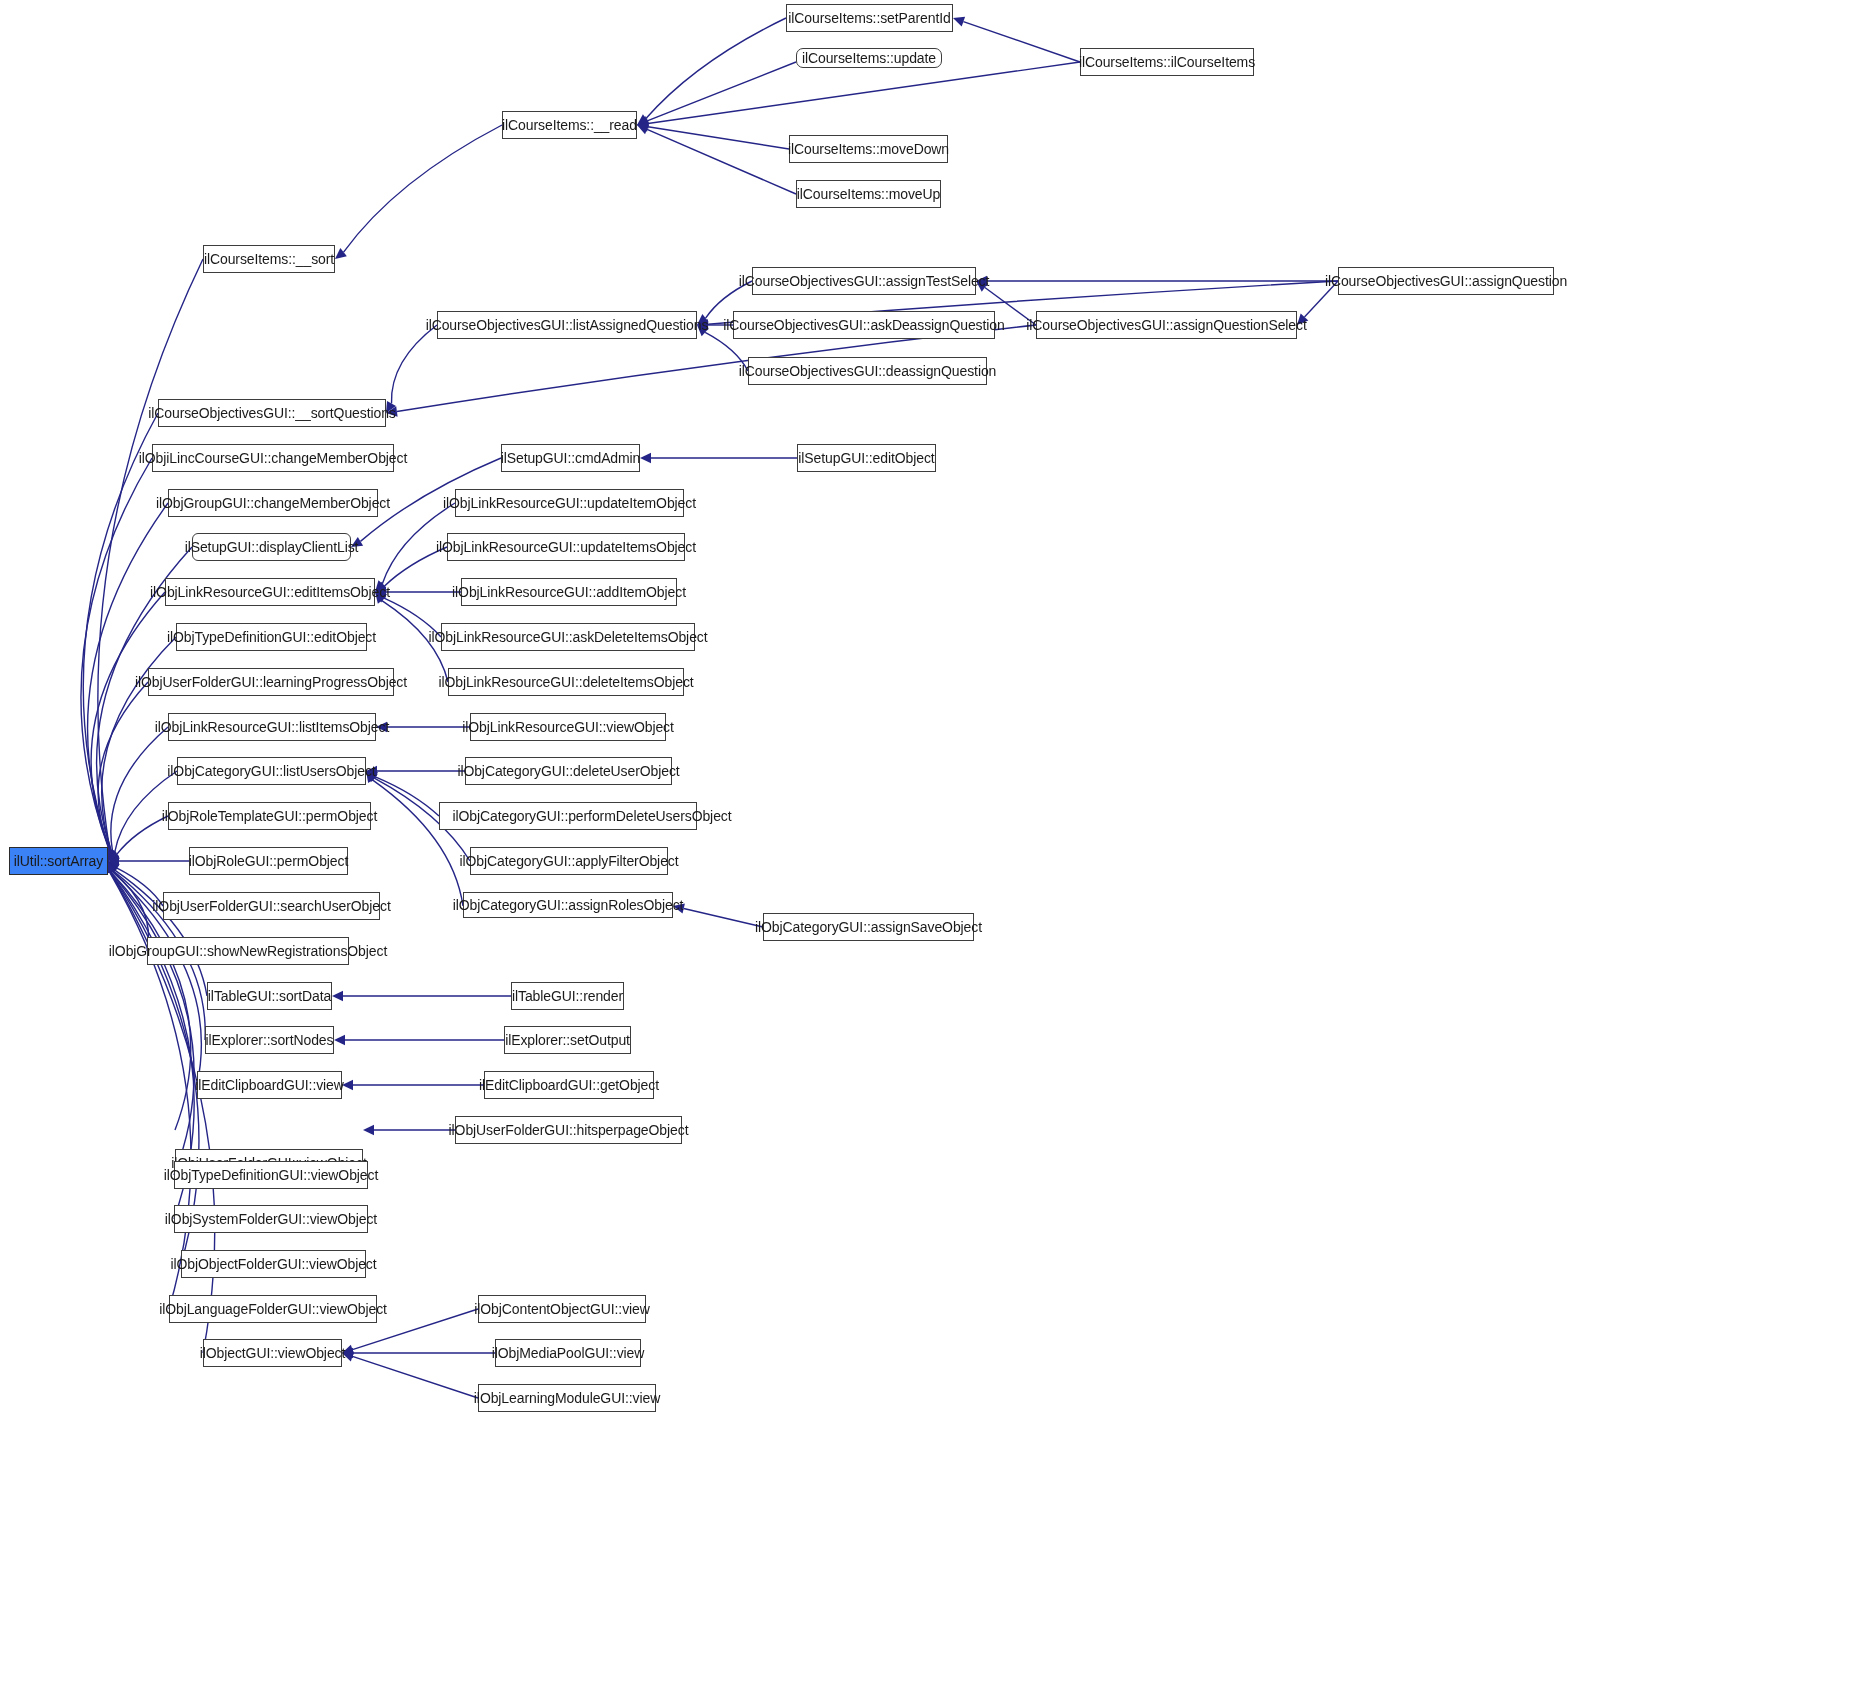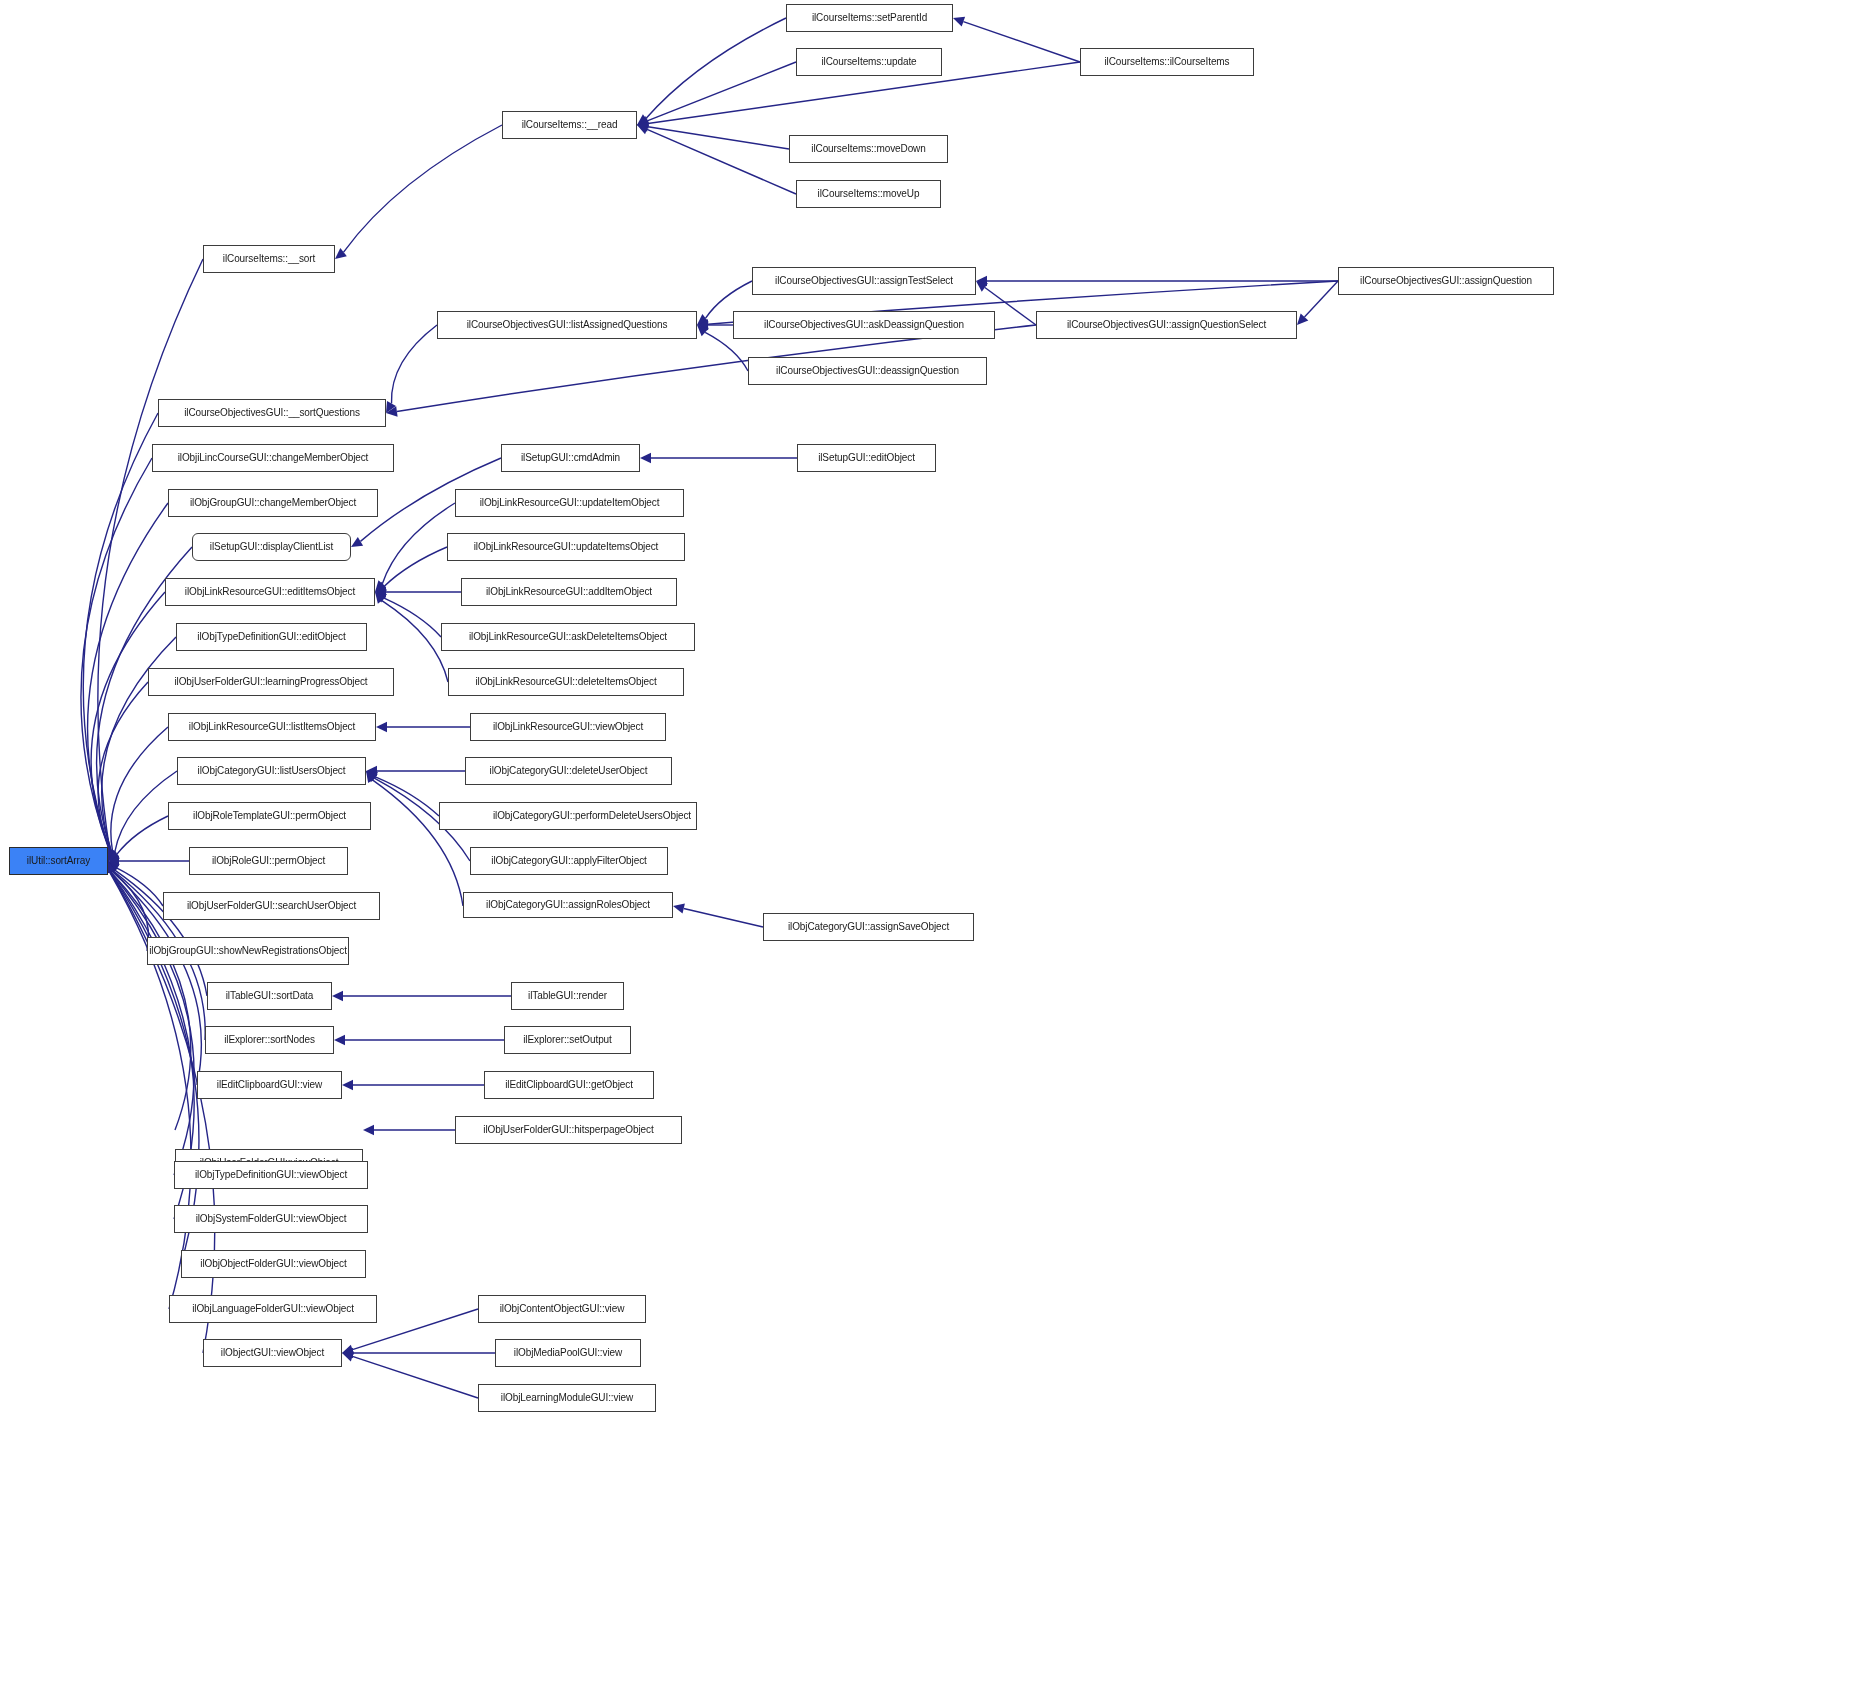--- a/index.html
+++ b/index.html
@@ -21,21 +21,21 @@
     width: 1869px;
     height: 1685px;
     pointer-events: none;
   }
   .node {
     position: absolute;
     box-sizing: border-box;
     border: 1px solid #3d3d3d;
     background: #ffffff;
     color: #1a1a1a;
-    font-size: 10px;
+    font-size: 14px;
     line-height: 1;
     display: flex;
     align-items: center;
     justify-content: center;
     white-space: nowrap;
     letter-spacing: -0.1px;
     cursor: pointer;
     z-index: 2;
   }
   .node.root {
@@ -161,21 +161,21 @@
       <path d="M478,1309 L352.4658897040985,1349.6139768604387" fill="none" stroke="#252587" stroke-width="1.4"></path>
       <polygon points="342,1353 350.86522421994226,1344.6664653639557 354.06655518825477,1354.5614883569217" fill="#252587"></polygon>
       <path d="M495,1353 L353,1353" fill="none" stroke="#252587" stroke-width="1.4"></path>
       <polygon points="342,1353 353,1347.8 353,1358.2" fill="#252587"></polygon>
       <path d="M478,1398 L352.4431696533082,1356.4554605470505" fill="none" stroke="#252587" stroke-width="1.4"></path>
       <polygon points="342,1353 354.0766600937321,1351.5186894382139 350.8096792128843,1361.3922316558871" fill="#252587"></polygon>
       <path d="M203,1353 Q249.81979471284444,1107.8975472662703 110.08546279767093,871.8005020679379" fill="none" stroke="#252587" stroke-width="1.4"></path>
       <polygon points="108,861 115.19115468433247,870.8146469272208 104.97977091100938,872.7863572086551" fill="#252587"></polygon>
     </svg>
 <div class="node" style="left: 786px; top: 4px; width: 167px; height: 28px;">ilCourseItems::setParentId</div>
-    <div class="node" style="left: 796px; top: 48px; width: 146px; height: 28px;">ilCourseItems::update</div>
+    <div class="node" style="left: 796px; top: 48px; width: 146px; height: 20px; border-radius: 7px;">ilCourseItems::update</div>
     <div class="node" style="left: 1080px; top: 48px; width: 174px; height: 28px;">ilCourseItems::ilCourseItems</div>
     <div class="node" style="left: 502px; top: 111px; width: 135px; height: 28px;">ilCourseItems::__read</div>
     <div class="node" style="left: 789px; top: 135px; width: 159px; height: 28px;">ilCourseItems::moveDown</div>
     <div class="node" style="left: 796px; top: 180px; width: 145px; height: 28px;">ilCourseItems::moveUp</div>
     <div class="node" style="left: 203px; top: 245px; width: 132px; height: 28px;">ilCourseItems::__sort</div>
     <div class="node" style="left: 752px; top: 267px; width: 224px; height: 28px;">ilCourseObjectivesGUI::assignTestSelect</div>
     <div class="node" style="left: 1338px; top: 267px; width: 216px; height: 28px;">ilCourseObjectivesGUI::assignQuestion</div>
     <div class="node" style="left: 437px; top: 311px; width: 260px; height: 28px;">ilCourseObjectivesGUI::listAssignedQuestions</div>
     <div class="node" style="left: 733px; top: 311px; width: 262px; height: 28px;">ilCourseObjectivesGUI::askDeassignQuestion</div>
     <div class="node" style="left: 1036px; top: 311px; width: 261px; height: 28px;">ilCourseObjectivesGUI::assignQuestionSelect</div>

